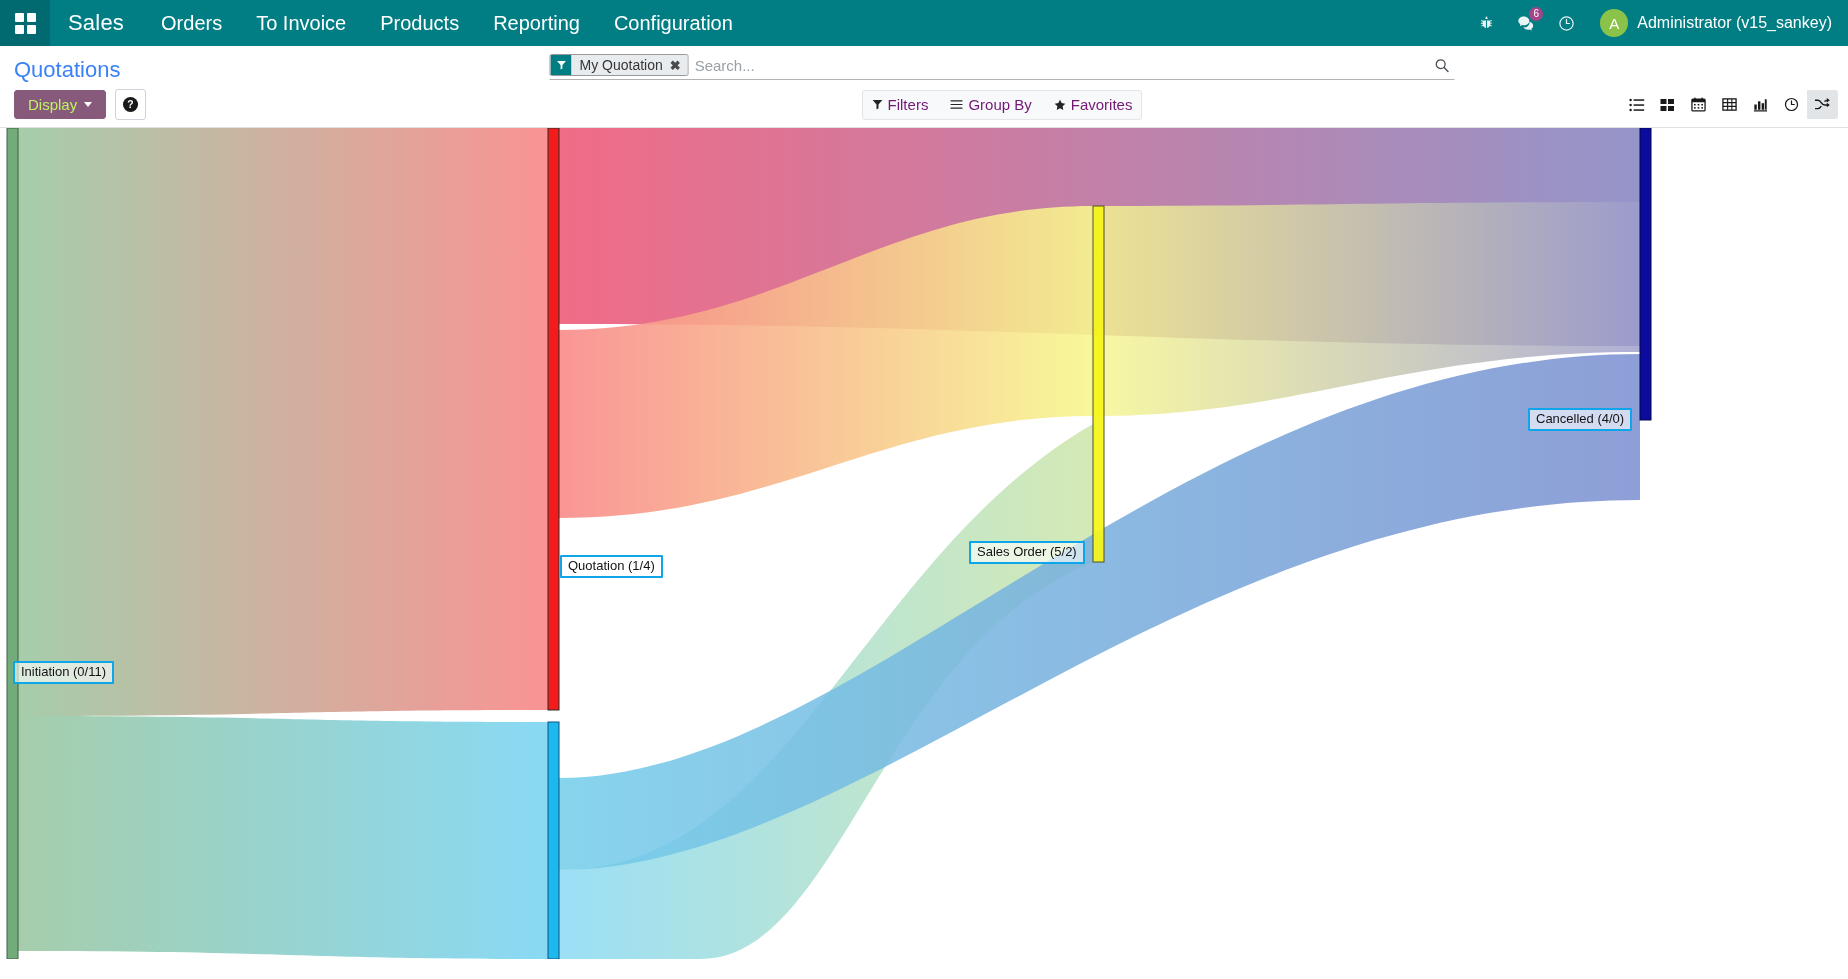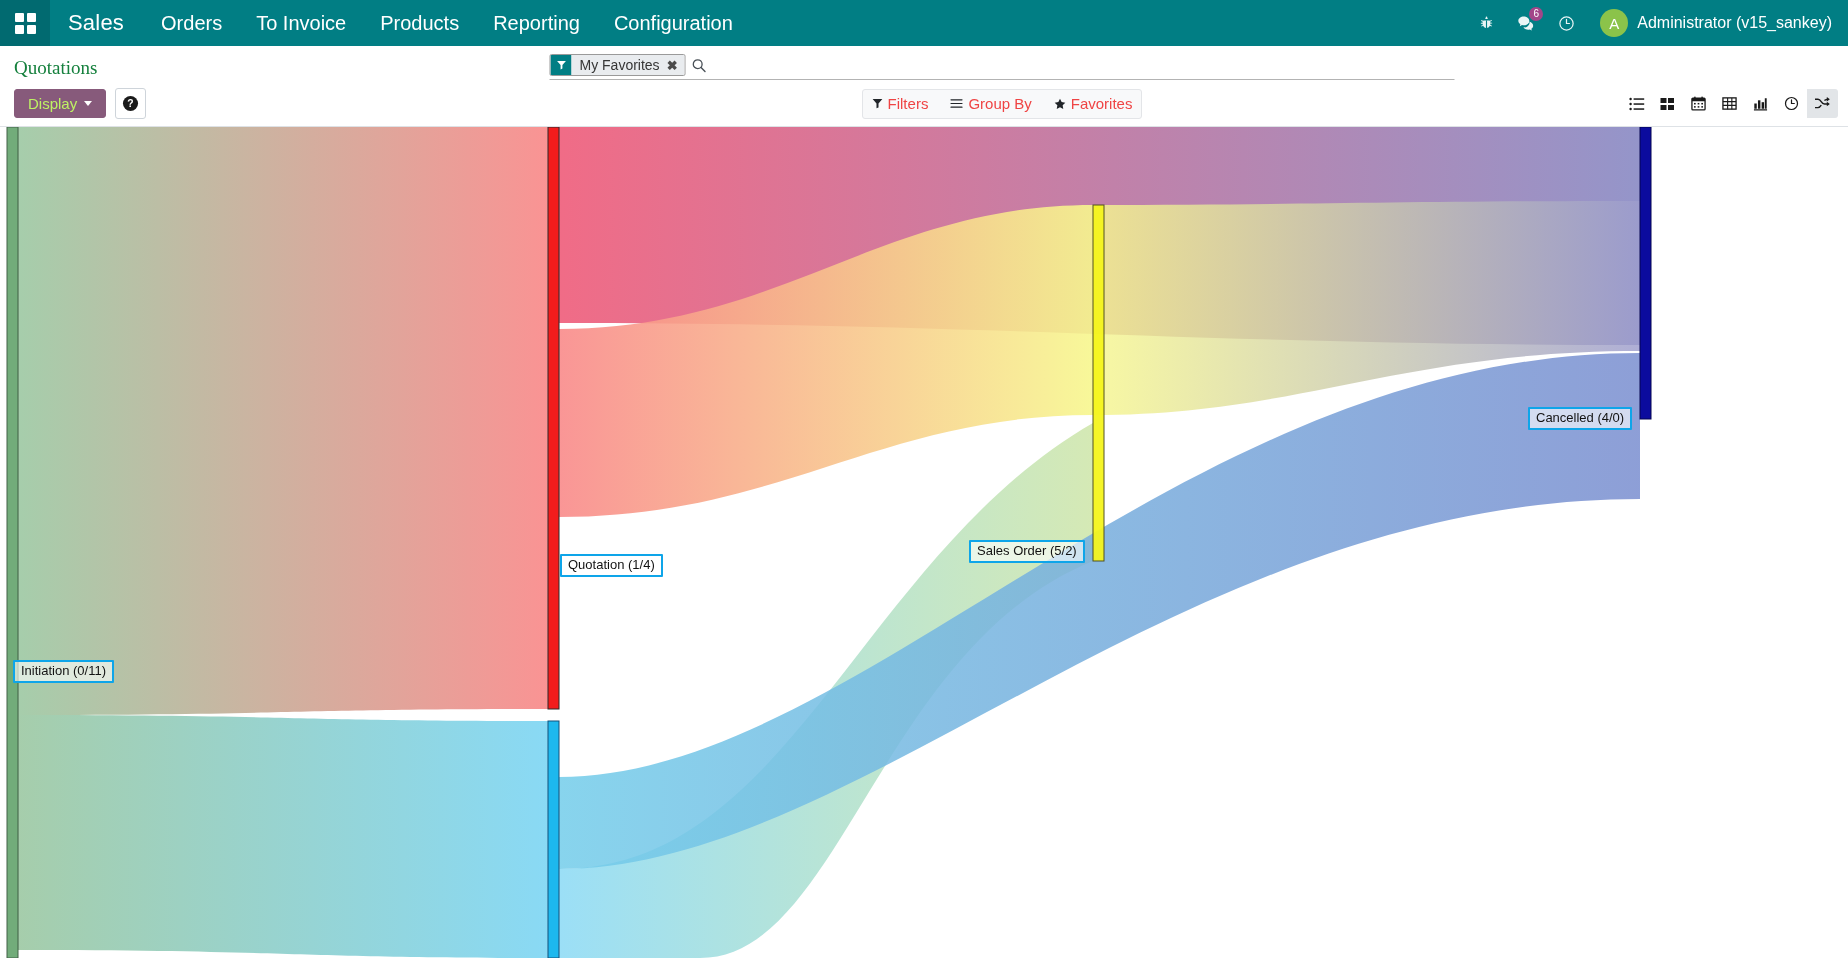--- a/index.html
+++ b/index.html
@@ -106,25 +106,24 @@
     z-index: 40;
   }
   .cp-row1 {
     display: flex;
     align-items: flex-start;
     padding: 10px 10px 0 14px;
     position: relative;
     min-height: 36px;
   }
   .breadcrumb-title {
-    font-size: 19px;
-    color: #15803d;
+    font-size: 22px;
+    color: #3b82f6;
     font-weight: 400;
     padding-top: 1px;
-    font-family: Liberation Serif, serif;
   }
   .searchview {
     position: absolute;
     left: 50%;
     transform: translateX(-50%);
     margin-left: 78px;
     top: 8px;
     width: 905px;
     display: flex;
     align-items: center;
@@ -229,21 +228,21 @@
     justify-content: center;
     gap: 0;
     background: #f8f9fa;
     border: 1px solid #e3e5e8;
     border-radius: 3px;
     height: 30px;
   }
   .filter-item {
     display: flex; align-items: center; gap: 5px;
     font-size: 15px;
-    color: #ef4444;
+    color: #701a75;
     padding: 0 11px;
     cursor: pointer;
     white-space: nowrap;
   }
   .view-switcher {
     margin-left: auto;
     display: flex;
     align-items: center;
     border-radius: 3px;
     overflow: hidden;
@@ -335,24 +334,25 @@
     <div class="breadcrumb-title">Quotations</div>
 
     <div class="searchview">
       <div class="facet">
         <div class="facet-icon">
           <svg width="10" height="10" viewBox="0 0 12 12" fill="#ffffff" aria-hidden="true">
             <path d="M0.7 1.2h10.6L7.1 6.1v4.2L4.9 11.3V6.1z"></path>
           </svg>
         </div>
         <div class="facet-label">
-          <span>My Favorites</span>
+          <span>My Quotation</span>
           <span class="facet-close">✖</span>
         </div>
       </div>
+      <input class="search-input" type="text" placeholder="Search..." style="">
       <div class="search-btn">
         <svg width="15" height="15" viewBox="0 0 16 16" aria-hidden="true">
           <circle cx="6.6" cy="6.6" r="4.7" fill="none" stroke="#495057" stroke-width="1.4"></circle>
           <path d="M10.2 10.2 14.4 14.4" stroke="#495057" stroke-width="1.5" stroke-linecap="round"></path>
         </svg>
       </div>
     </div>
   </div>
 
   <div class="cp-row2">

